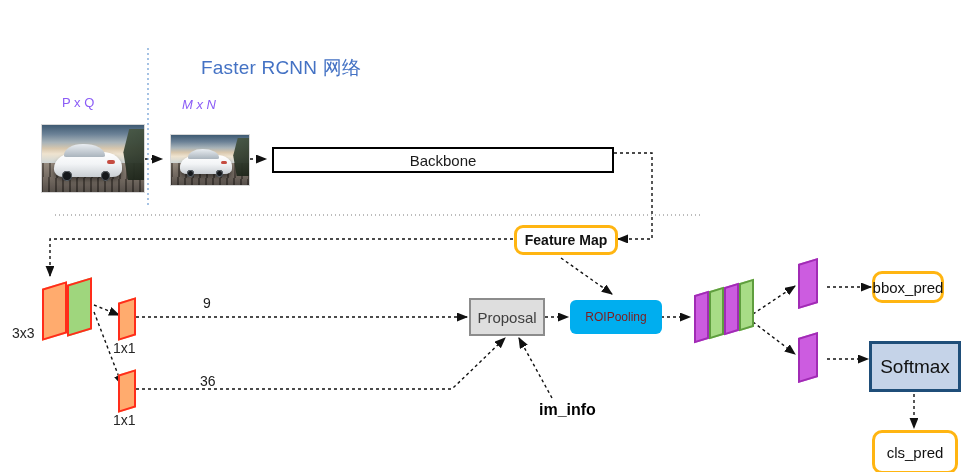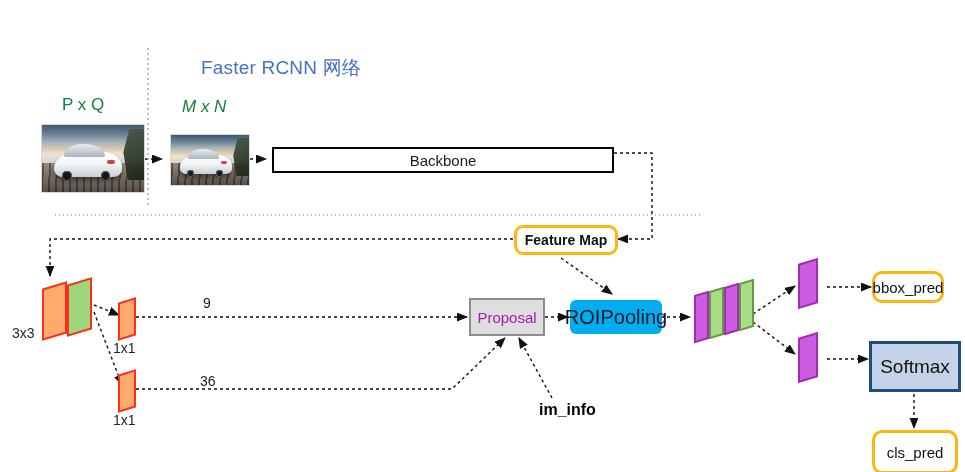--- a/index.html
+++ b/index.html
@@ -37,22 +37,22 @@
     left: 173px; top: 55px;
     font-size: 19px;
     color: #4472c4;
     letter-spacing: .2px;
     margin-left: 28px;
   }
 
   
   .lbl {
     position: absolute;
-    color: #15803d;
-    font-size: 17px;
+    color: #8b5cf6;
+    font-size: 13px;
     white-space: nowrap;
   }
   .lbl-sm { font-size: 14px; color: #262626; }
   .lbl-bold { font-weight: bold; font-size: 16px; color: #000; }
   .lbl-num { font-size: 14px; color: #1a1a1a; }
 
   
   .photo {
     position: absolute;
     overflow: hidden;
@@ -116,28 +116,28 @@
     border: 3px solid #ffb511;
     border-radius: 9px;
     background: #fff;
     color: #111;
     font-size: 14px;
     font-weight: bold;
   }
   .box-proposal {
     border: 2px solid #8c8c8c;
     background: #dedede;
-    color: #a21caf;
+    color: #404040;
     font-size: 15px;
   }
   .box-roipooling {
     background: #00aeef;
     border-radius: 6px;
-    color: #0f172a;
-    font-size: 20px;
+    color: #7f1d1d;
+    font-size: 12px;
   }
   .box-pred {
     border: 3px solid #ffb511;
     border-radius: 10px;
     background: #fff;
     color: #111;
     font-size: 15px;
   }
   .box-softmax {
     border: 3px solid #1f4e79;

